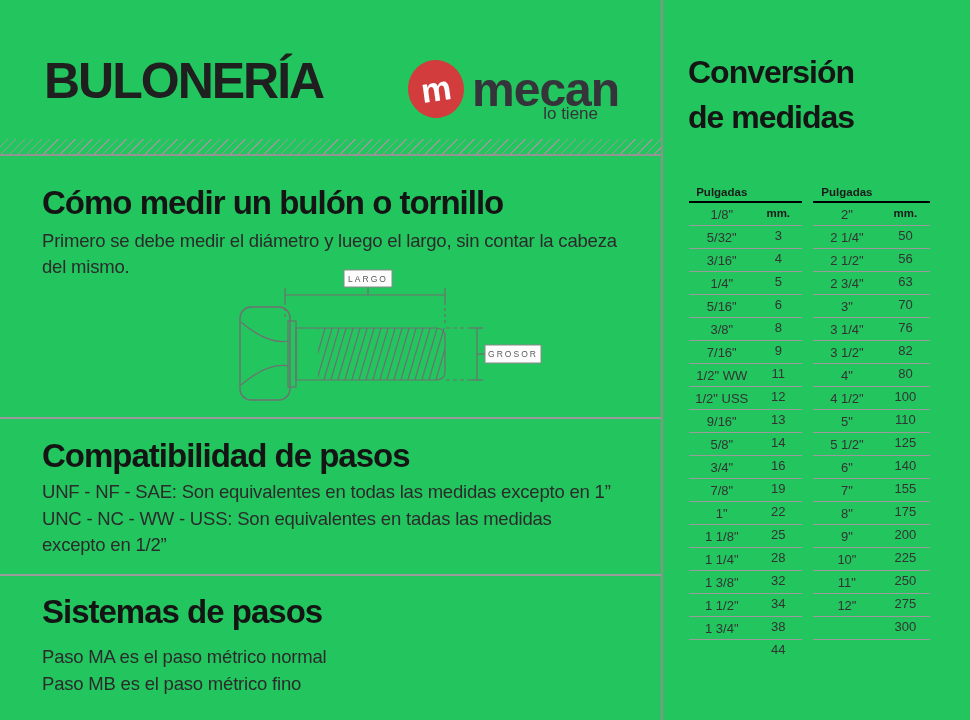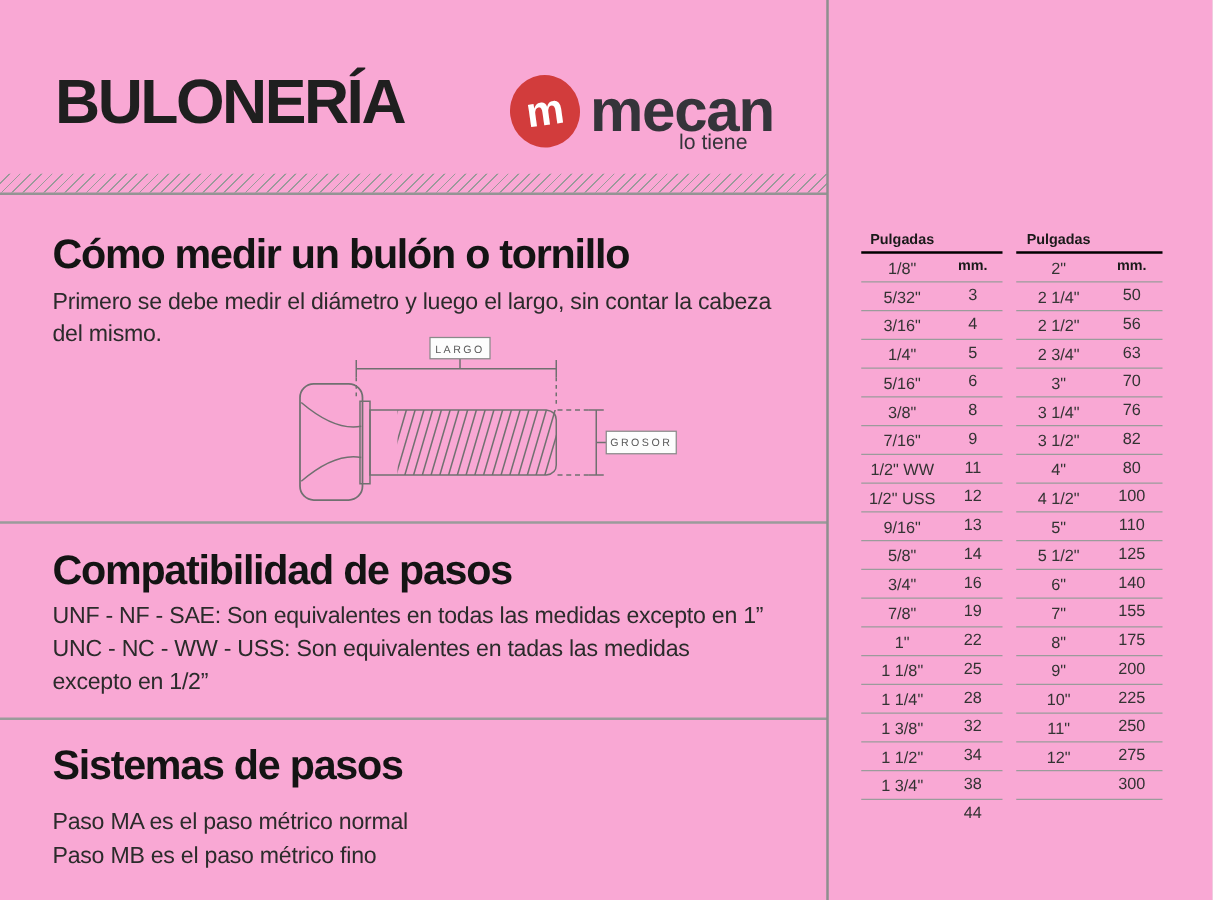--- a/index.html
+++ b/index.html
@@ -1,19 +1,19 @@
 <!DOCTYPE html>
 <html><head>
 <meta charset="utf-8">
 <style>
   * { margin:0; padding:0; box-sizing:border-box; }
   html,body { background:#e8e8e8; }
   .page {
     position:relative; width:970px; height:720px;
-    background:#f9a8d4; overflow:hidden;
+    background:#22c55e; overflow:hidden;
     font-family:"Liberation Sans", sans-serif; color:#1c1c1c;
   }
   
   .main-title {
     position:absolute; left:44px; top:52px;
     font-size:50px; font-weight:bold; letter-spacing:-2px; color:#1f1f1f;
   }
   .logo { position:absolute; left:408px; top:56px; width:200px; height:66px; }
   .logo-circle {
     position:absolute; left:0; top:4px; width:56px; height:58px;
@@ -168,20 +168,24 @@
   <div class="sec-text p-compat2">UNC - NC - WW - USS: Son equivalentes en tadas las medidas excepto en 1/2”</div>
 
   <div class="rule rule-2"></div>
 
   <div class="sec-heading h-systems">Sistemas de pasos</div>
   <div class="sec-text p-sys2">Paso MB es el paso métrico fino</div>
   <div class="sec-text p-sys1">Paso MA es el paso métrico normal</div>
 
   <div class="v-divider"></div>
 
+  <div class="conv-title">
+    <span>Conversión</span><br>
+    <span>de medidas</span>
+  </div>
 
   <div class="tables">
     <div class="ctable">
       <div class="thead">
         <span class="c1">Pulgadas</span>
         <span class="c2">mm.</span>
       </div>
       <div>
           <div class="trow"><span class="c1">1/8"</span><span class="c2">3</span></div>
           <div class="trow"><span class="c1">5/32"</span><span class="c2">4</span></div>

